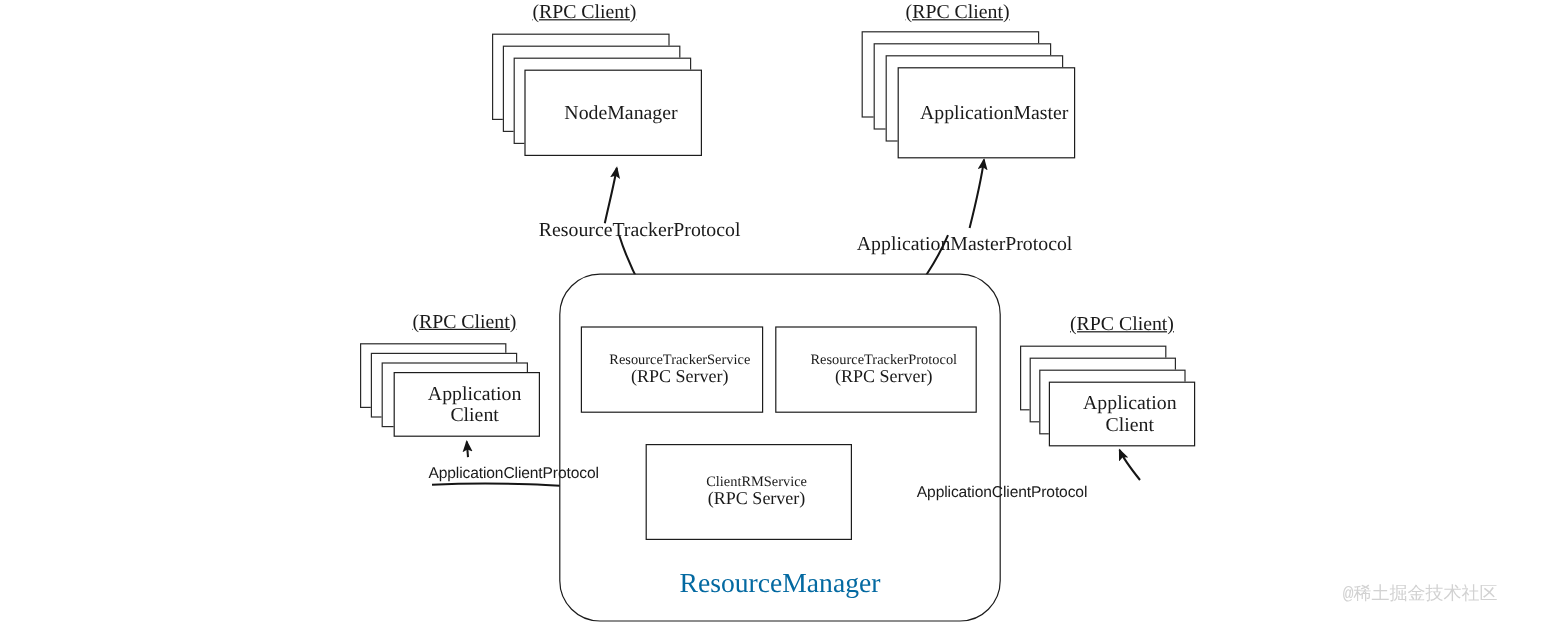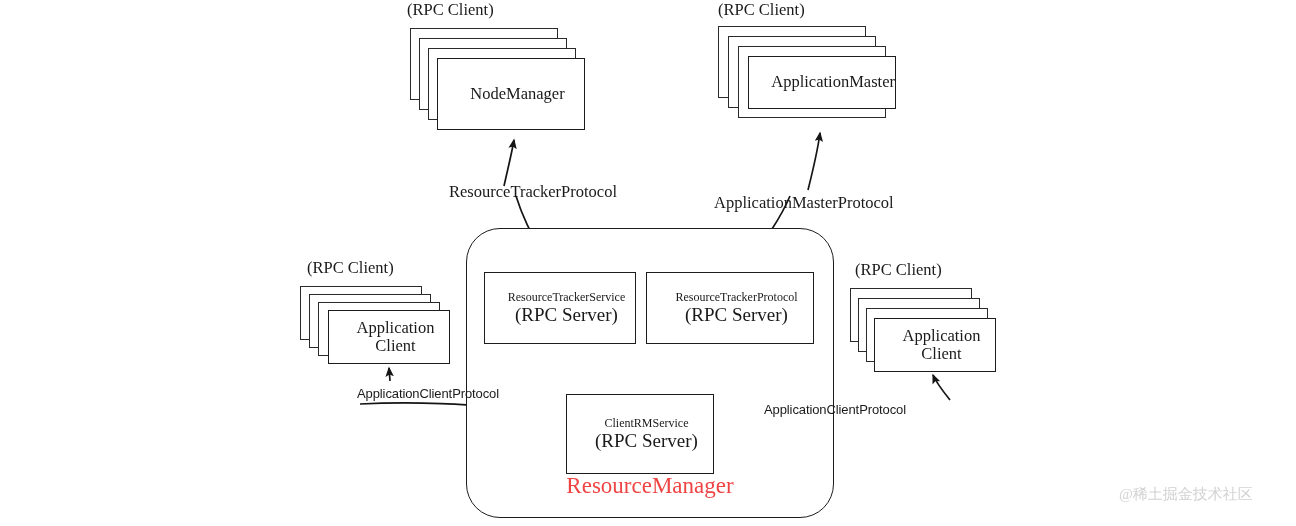--- a/index.html
+++ b/index.html
@@ -38,22 +38,24 @@
     padding-left: 13px;
   }
   .stack-ghost {
     position: absolute;
     box-sizing: border-box;
     background: #ffffff;
     border: 1.4px solid #2a2a2a;
   }
   .cap-label {
     position: absolute;
-    white-space: nowrap;
-    font-family: "Liberation Serif", "DejaVu Serif", serif;
+    text-align: center;
+    white-space: nowrap;
+    font-family: "Liberation Serif", "DejaVu Serif", serif;
+    text-decoration: underline;
   }
   .proto-serif {
     position: absolute;
     white-space: nowrap;
     font-family: "Liberation Serif", "DejaVu Serif", serif;
     font-size: 16.5px;
     color: #1a1a1a;
   }
   .proto-sans {
     position: absolute;
@@ -69,29 +71,29 @@
     border: 1.7px solid #1c1c1c;
     border-radius: 34px;
     background: #ffffff;
   }
   .rm-title {
     position: absolute;
     text-align: center;
     white-space: nowrap;
     font-size: 23px;
     font-family: "Liberation Serif", "DejaVu Serif", serif;
-    color: #ef4444;
+    color: #0369a1;
   }
   .svc-line1 { font-size: 12px; }
-  .svc-line2 { font-size: 19px; }
+  .svc-line2 { font-size: 15px; }
   .box-title { font-size: 16.5px; }
   .watermark {
     position: absolute;
     white-space: nowrap;
-    font-family: Liberation Serif, serif;
+    font-family: Liberation Mono, monospace;
     font-size: 15px;
     color: #d2d2d2;
   }
 </style>
 </head>
 <body>
 
 <div id="canvas">
 
   <svg class="layer" viewBox="0 0 1296 526">
@@ -149,41 +151,41 @@
   <div class="stack-ghost" style="left:428px; top:48px; width:148px; height:72px;"></div>
   <div class="node-box" style="left:437px; top:58px; width:148px; height:72px;">
     <span class="box-title">NodeManager</span>
   </div>
 
   <div class="cap-label" style="left:718px; top:0px; width:160px; font-size:16.5px;">(RPC Client)</div>
 
   <div class="stack-ghost" style="left:718px; top:26px; width:148px; height:72px;"></div>
   <div class="stack-ghost" style="left:728px; top:36px; width:148px; height:72px;"></div>
   <div class="stack-ghost" style="left:738px; top:46px; width:148px; height:72px;"></div>
-  <div class="node-box" style="left:748px; top:56px; width:148px; height:53px;align-items:flex-end;">
+  <div class="node-box" style="left:748px; top:56px; width:148px; height:76px;">
     <span class="box-title">ApplicationMaster</span>
   </div>
 
   <div class="proto-serif" style="left:449px; top:182px;">ResourceTrackerProtocol</div>
 
   <div class="proto-serif" style="left:714px; top:193px;">ApplicationMasterProtocol</div>
 
   <div class="rm-container" style="left:466px; top:228px; width:368px; height:290px;"></div>
 
   <div class="node-box" style="left:484px; top:272px; width:152px; height:72px;">
     <span class="svc-line1">ResourceTrackerService</span>
     <span class="svc-line2">(RPC Server)</span>
   </div>
 
   <div class="node-box" style="left:646px; top:272px; width:168px; height:72px;">
     <span class="svc-line1">ResourceTrackerProtocol</span>
     <span class="svc-line2">(RPC Server)</span>
   </div>
 
-  <div class="node-box" style="left:566px; top:370px; width:148px; height:80px;margin-top:24px;">
+  <div class="node-box" style="left:538px; top:370px; width:172px; height:80px;">
     <span class="svc-line1">ClientRMService</span>
     <span class="svc-line2">(RPC Server)</span>
   </div>
 
   <div class="rm-title" style="left:466px; top:473px; width:368px;">ResourceManager</div>
 
   <div class="cap-label" style="left:307px; top:258px; width:160px; font-size:16.5px;">(RPC Client)</div>
 
   <div class="stack-ghost" style="left:300px; top:286px; width:122px; height:54px;"></div>
   <div class="stack-ghost" style="left:309px; top:294px; width:122px; height:54px;"></div>

